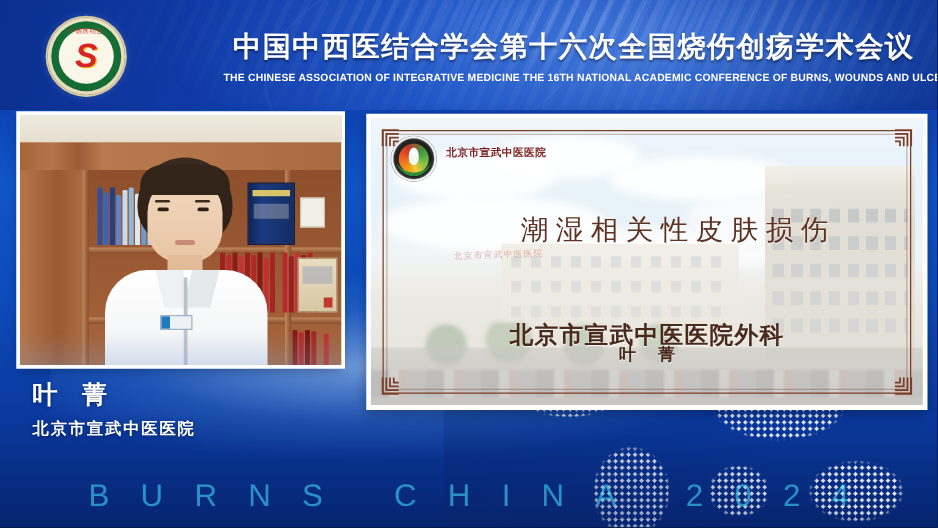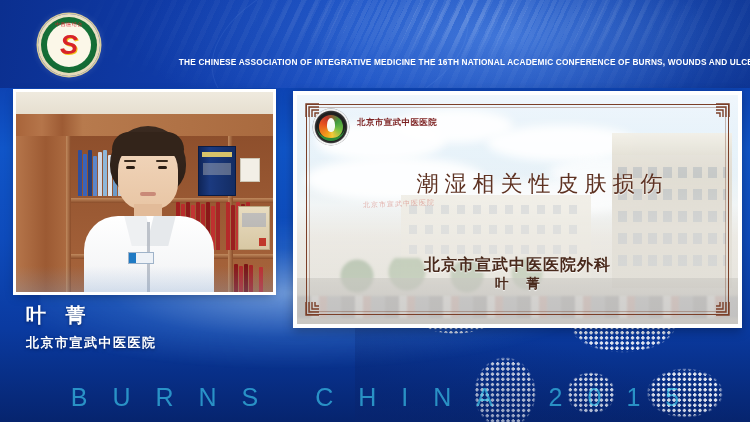--- a/index.html
+++ b/index.html
@@ -397,21 +397,21 @@
   #ssub{
     position:absolute;left:0;right:0;top:104px;text-align:center;
     font-size:13.5px;font-weight:bold;
     letter-spacing:.1px;
     color:#5e3222;
     text-shadow:0 1px 1px rgba(255,255,255,.9);
     white-space:nowrap;
   }
   #sauthorDept{
     position:absolute;left:0;right:0;top:160px;text-align:center;
-    font-size:16px;font-weight:bold;
+    font-size:19px;font-weight:bold;
     letter-spacing:1px;
     color:#4a2a1c;
     text-shadow:0 1px 1px rgba(255,255,255,.9);
     white-space:nowrap;
   }
   #sauthorName{
     position:absolute;left:0;right:0;top:180px;text-align:center;
     font-size:13.5px;font-weight:bold;
     letter-spacing:7px;text-indent:7px;
     color:#4a2a1c;
@@ -446,36 +446,37 @@
     <div class="glow"></div>
     <div class="swoosh"></div>
 
     <div id="emblem">
       <div class="ring"></div>
       <div class="inner"></div>
       <div class="toptxt">中西医结合</div>
       <div class="sgly">S</div>
     </div>
 
+    <div id="htitle">中国中西医结合学会第十六次全国烧伤创疡学术会议</div>
     <div id="hsub">THE CHINESE ASSOCIATION OF INTEGRATIVE MEDICINE  THE 16TH NATIONAL ACADEMIC CONFERENCE OF BURNS, WOUNDS AND ULCERS</div>
   </div>
 
   <div id="body-bg">
     <div class="bloom"></div>
     <div class="bloom2"></div>
     <div class="rib rib3"></div>
     <div class="rib rib4"></div>
     <div class="rib rib1"></div>
     <div class="rib rib2"></div>
     <div class="rib rib5"></div>
     <div id="globe"></div>
     <div id="globe-shade"></div>
   </div>
 
-  <div id="wordmark">BURNS CHINA 2015</div>
+  <div id="wordmark">BURNS CHINA 2024</div>
 
   <div id="video">
     <div class="wall"></div>
     <div class="cabinet">
       <div class="panelL"></div>
       <div class="shelfback"></div>
       <div class="shelfline sl1"></div>
       <div class="shelfline sl2"></div>
 
       <div class="divider dv1"></div>

